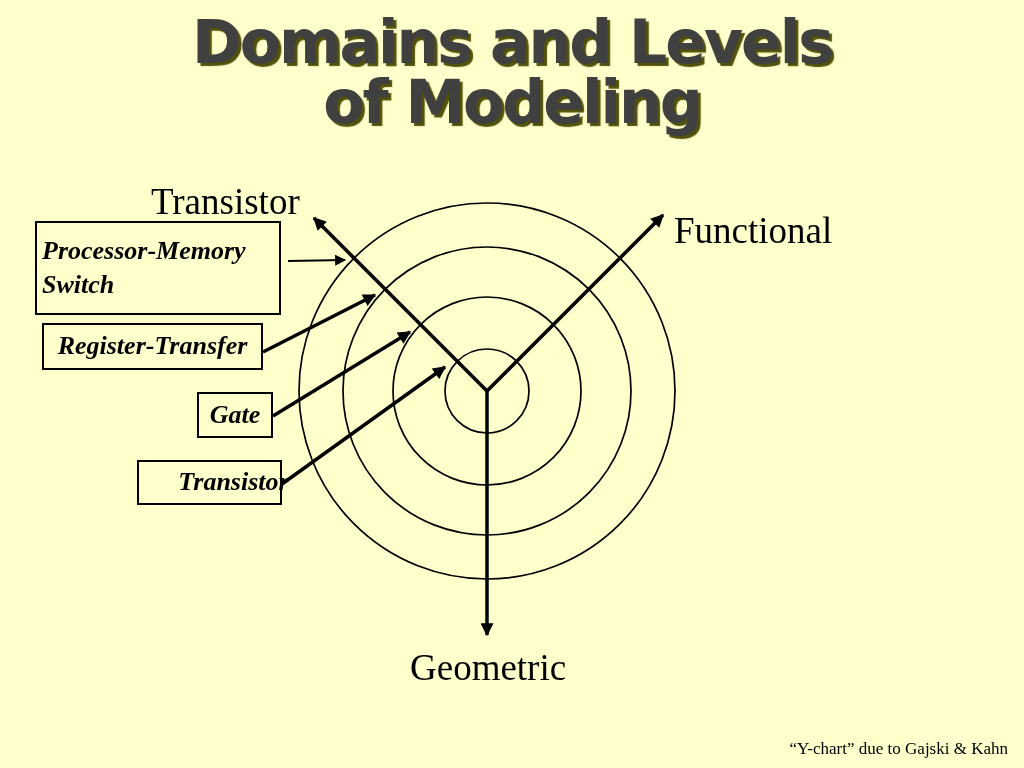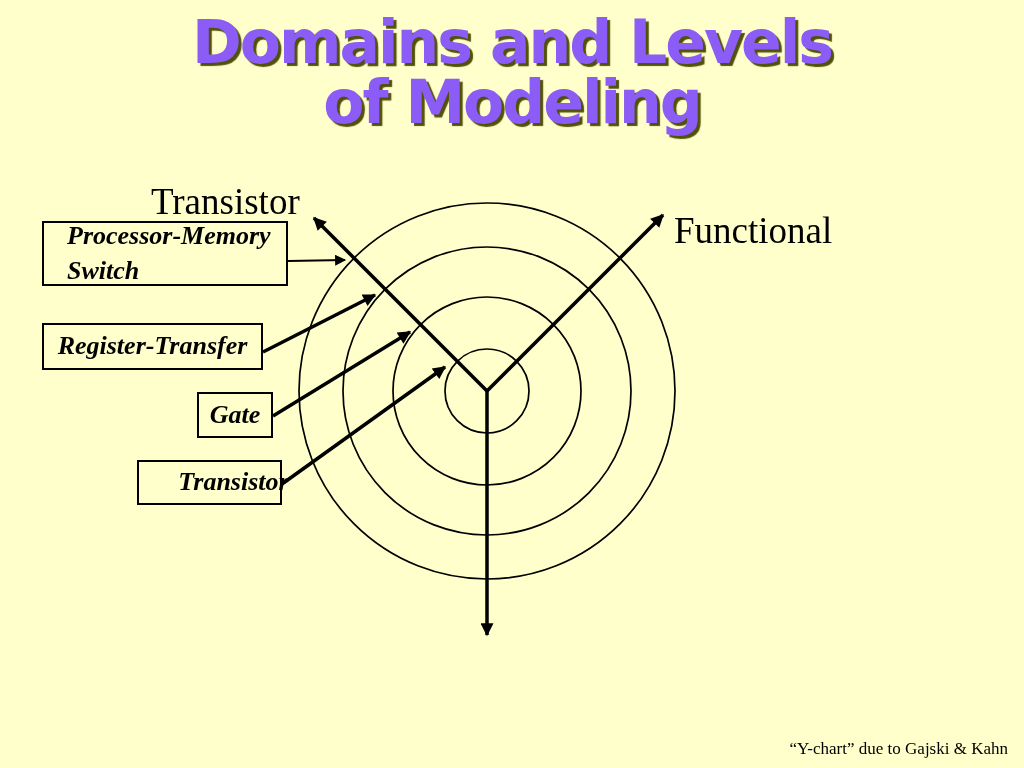--- a/index.html
+++ b/index.html
@@ -15,21 +15,21 @@
 
   .slide-title {
     position: absolute;
     top: 12px; left: 162px; width: 700px;
     text-align: center;
     font-family: "DejaVu Sans", sans-serif;
     font-weight: bold;
     font-size: 60px;
     line-height: 1.0;
     letter-spacing: -2px;
-    color: #8b5cf6;
+    color: #404040;
     text-shadow: 3px 3px 1px #51510A;
   }
 
   .diagram-svg { position: absolute; left: 0; top: 0; }
   .diagram-svg circle { fill: none; stroke: #000; stroke-width: 1.7; }
   .axis-line { stroke: #000; stroke-width: 3.5; }
   .conn-thick { stroke: #000; stroke-width: 3.5; }
   .conn-thin  { stroke: #000; stroke-width: 1.9; }
 
   .axis-label {
@@ -46,21 +46,21 @@
     box-sizing: border-box;
     border: 2px solid #000;
     font-family: "Liberation Serif", serif;
     font-style: italic;
     font-weight: bold;
     font-size: 26px;
     line-height: 1.32;
     display: flex;
     align-items: center;
   }
-  .box-pms        { left: 42px;  top: 221px; width: 246px; height: 65px; padding-left: 23px; }
+  .box-pms        { left: 35px;  top: 221px; width: 246px; height: 94px; padding-left: 5px; }
   .box-rt         { left: 42px;  top: 323px; width: 221px; height: 47px; justify-content: center; }
   .box-gate       { left: 197px; top: 392px; width: 76px;  height: 46px; justify-content: center; }
   .box-transistor { left: 137px; top: 460px; width: 145px; height: 45px; justify-content: center; padding-left: 48px; }
 
   .footer-credit {
     position: absolute;
     top: 739px; right: 16px;
     font-size: 17px;
     white-space: nowrap;
   }
@@ -94,20 +94,21 @@
     <line class="axis-line" x1="487" y1="391" x2="487" y2="635" marker-end="url(#ah-thick)"></line>
 
     <line class="conn-thin" x1="288" y1="261" x2="345" y2="260" marker-end="url(#ah-thin)"></line>
     <line class="conn-thick" x1="263" y1="352" x2="375" y2="295" marker-end="url(#ah-thick)"></line>
     <line class="conn-thick" x1="273" y1="416" x2="410" y2="332" marker-end="url(#ah-thick)"></line>
     <line class="conn-thick" x1="282" y1="484" x2="445" y2="367" marker-end="url(#ah-thick)"></line>
   </svg>
 
   <div class="axis-label label-structural">Transistor</div>
   <div class="axis-label label-functional">Functional</div>
+  <div class="axis-label label-geometric">Geometric</div>
 
   <div class="level-box box-pms">
     <span>Processor-Memory Switch</span>
   </div>
   <div class="level-box box-rt">
     <span>Register-Transfer</span>
   </div>
   <div class="level-box box-gate">
     <span>Gate</span>
   </div>

